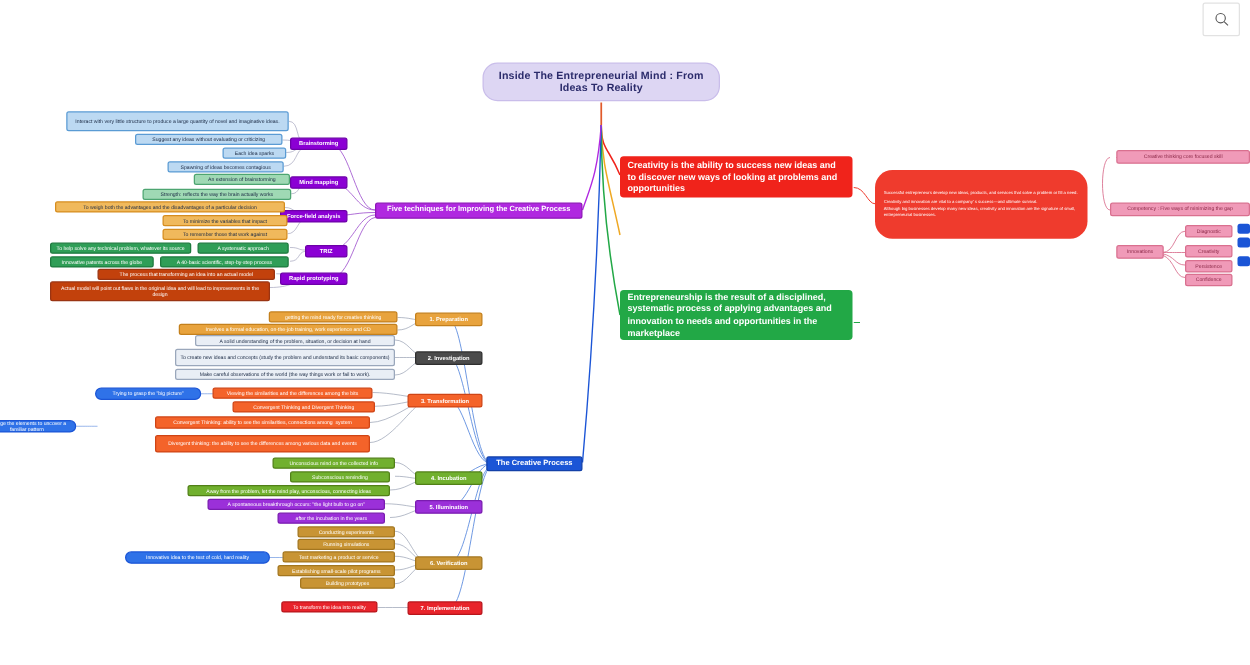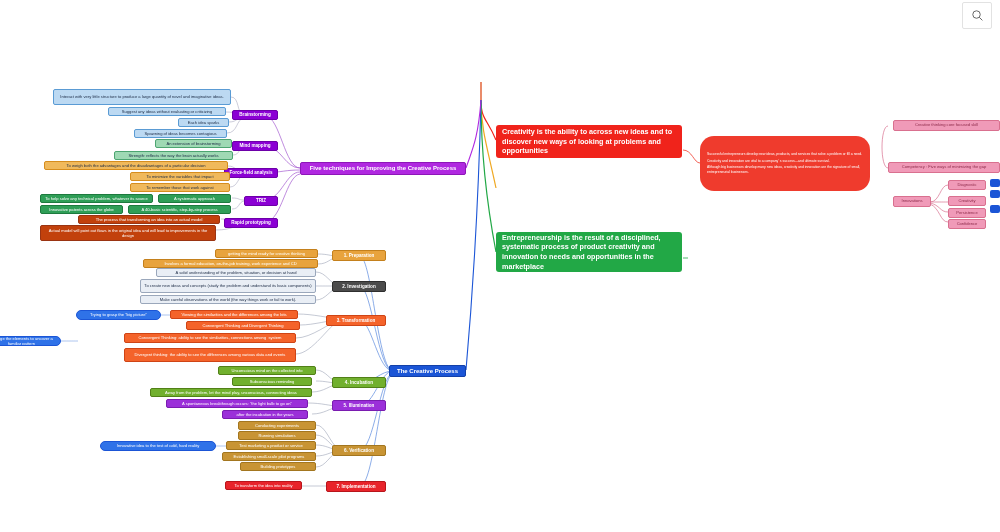--- a/index.html
+++ b/index.html
@@ -197,26 +197,29 @@
     <path d="M216 446 C228 446, 230 446, 238 446" stroke="#5a8ade" stroke-width=".5" fill="none"></path>
   </svg>
 
   <div id="search-box">
     <svg width="13" height="13" viewBox="0 0 16 16">
       <circle cx="6.8" cy="6.8" r="4.6" fill="none" stroke="#555" stroke-width="1.1"></circle>
       <line x1="10.2" y1="10.2" x2="14" y2="14" stroke="#555" stroke-width="1.1"></line>
     </svg>
   </div>
 
+  <div class="node root" style="left:386px; top:50px; width:190px; height:31px;">
+    <span>Inside The Entrepreneurial Mind : From Ideas To Reality</span>
+  </div>
 
   <div class="node bigbox" style="left:496px; top:125px; width:186px; height:33px; background:#f0231b;">
-    <span>Creativity is the ability to across new ideas and to discover new ways of looking at problems and opportunities</span>
+    <span>Creativity is the ability to success new ideas and to discover new ways of looking at problems and opportunities</span>
   </div>
   <div class="node bigbox" style="left:496px; top:232px; width:186px; height:40px; background:#22a846;">
-    <span>Entrepreneurship is the result of a disciplined, systematic process of product creativity and innovation to needs and opportunities in the marketplace</span>
+    <span>Entrepreneurship is the result of a disciplined, systematic process of applying advantages and innovation to needs and opportunities in the marketplace</span>
   </div>
 
   <div class="node redblob" style="left:700px; top:136px; width:170px; height:55px;">
     <div style="display:flex; flex-direction:column; gap:1.5px;">
       <span>Successful entrepreneurs develop new ideas, products, and services that solve a problem or fill a need.</span>
       <span>Creativity and innovation are vital to a company' s success—and ultimate survival.</span>
       <span>Although big businesses develop many new ideas, creativity and innovation are the signature of small, entrepreneurial businesses.</span>
     </div>
   </div>
 

